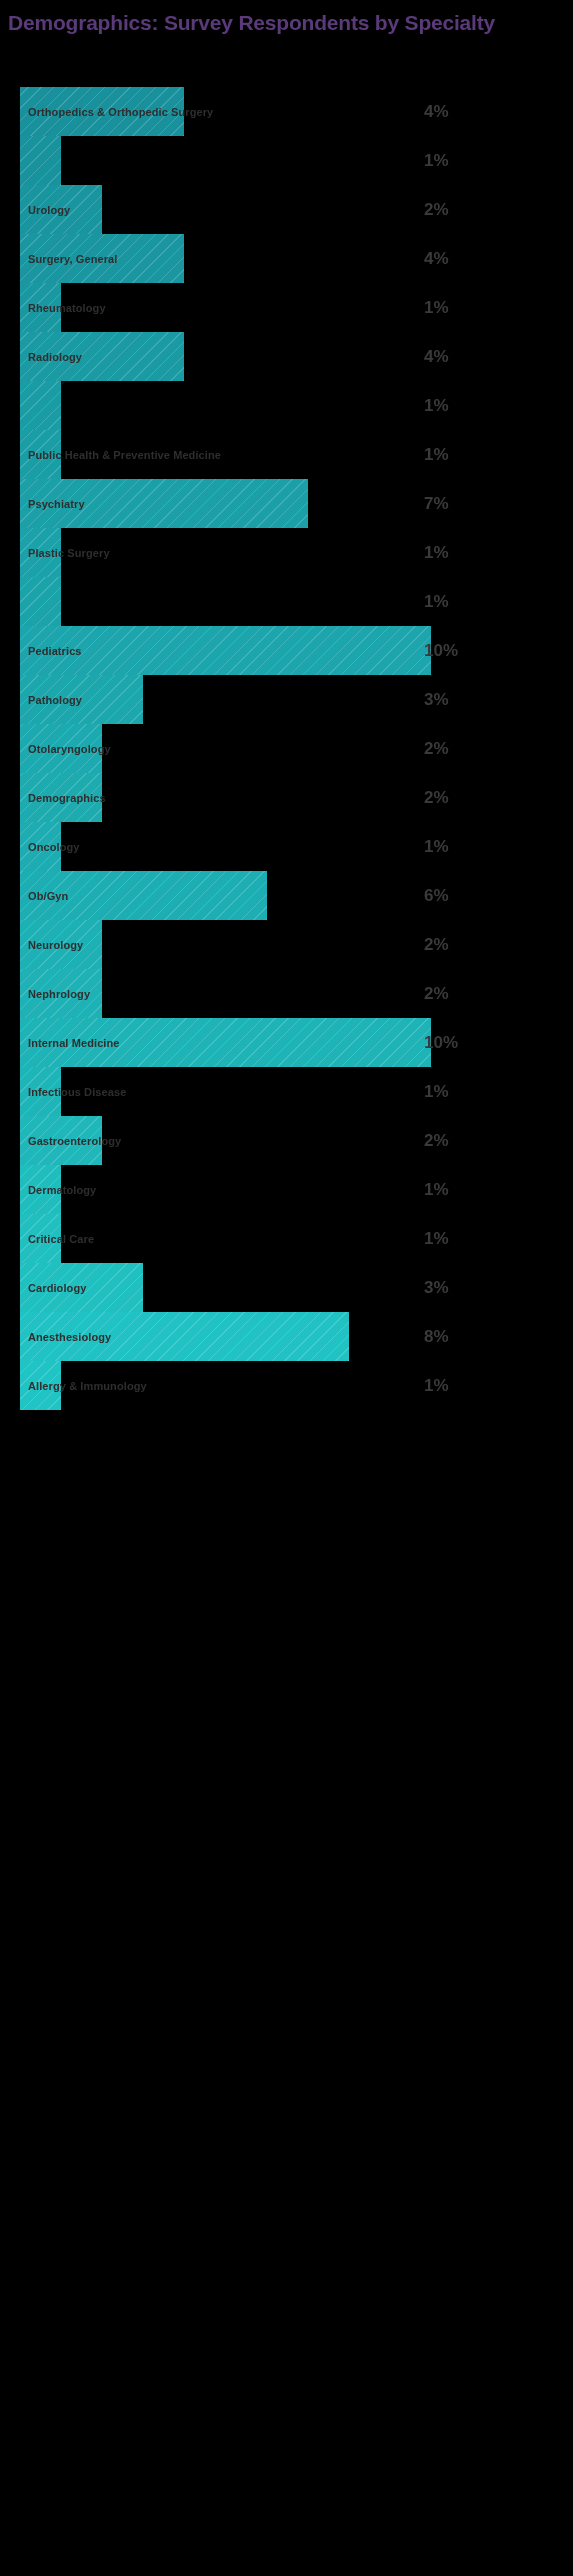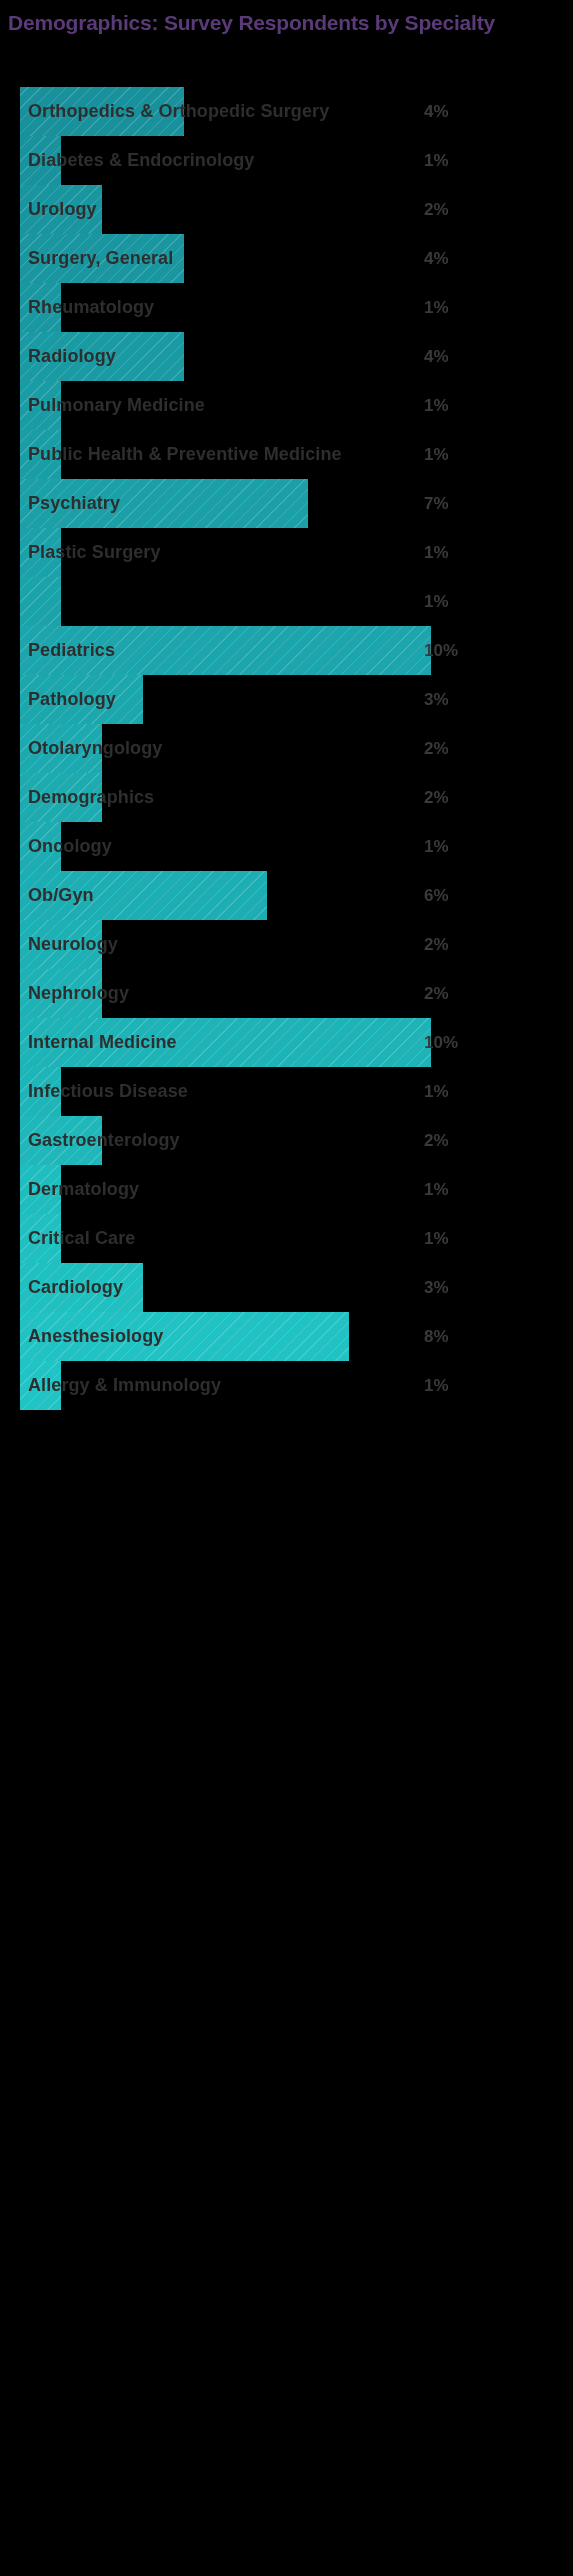--- a/index.html
+++ b/index.html
@@ -32,21 +32,21 @@
         -45deg,
         rgba(255,255,255,0.16) 0px,
         rgba(255,255,255,0.16) 1px,
         rgba(255,255,255,0.0) 1px,
         rgba(255,255,255,0.0) 9px);
     background-size:auto;
   }
   .bar-label{
     position:absolute;left:28px;top:0;height:49px;
     display:flex;align-items:center;
-    font-size:18px;font-weight:bold;color:#2e2e2e;
+    font-size:11px;font-weight:bold;color:#2e2e2e;
     white-space:nowrap;letter-spacing:0.1px;
     z-index:3;
   }
   .bar-value{
     position:absolute;left:424px;top:0;height:49px;
     display:flex;align-items:center;
     font-size:17px;font-weight:bold;color:#3a3a3a;
     white-space:nowrap;z-index:3;
   }
 </style>
@@ -62,21 +62,20 @@
         <div class="bar-track">
           <div class="bar-fill" style="width: 164px; background-color: rgb(24, 145, 156);"></div>
         </div>
         <div class="bar-label">Orthopedics &amp; Orthopedic Surgery</div>
         <div class="bar-value">4%</div>
       </div>
       <div class="bar-row">
         <div class="bar-track">
           <div class="bar-fill" style="width: 41px; background-color: rgb(24, 147, 157);"></div>
         </div>
-        <div class="bar-label">Diabetes &amp; Endocrinology</div>
         <div class="bar-value">1%</div>
       </div>
       <div class="bar-row">
         <div class="bar-track">
           <div class="bar-fill" style="width: 82px; background-color: rgb(25, 149, 159);"></div>
         </div>
         <div class="bar-label">Urology</div>
         <div class="bar-value">2%</div>
       </div>
       <div class="bar-row">
@@ -97,21 +96,20 @@
         <div class="bar-track">
           <div class="bar-fill" style="width: 164px; background-color: rgb(26, 154, 163);"></div>
         </div>
         <div class="bar-label">Radiology</div>
         <div class="bar-value">4%</div>
       </div>
       <div class="bar-row">
         <div class="bar-track">
           <div class="bar-fill" style="width: 41px; background-color: rgb(26, 156, 165);"></div>
         </div>
-        <div class="bar-label">Pulmonary Medicine</div>
         <div class="bar-value">1%</div>
       </div>
       <div class="bar-row">
         <div class="bar-track">
           <div class="bar-fill" style="width: 41px; background-color: rgb(26, 158, 166);"></div>
         </div>
         <div class="bar-label">Public Health &amp; Preventive Medicine</div>
         <div class="bar-value">1%</div>
       </div>
       <div class="bar-row">

